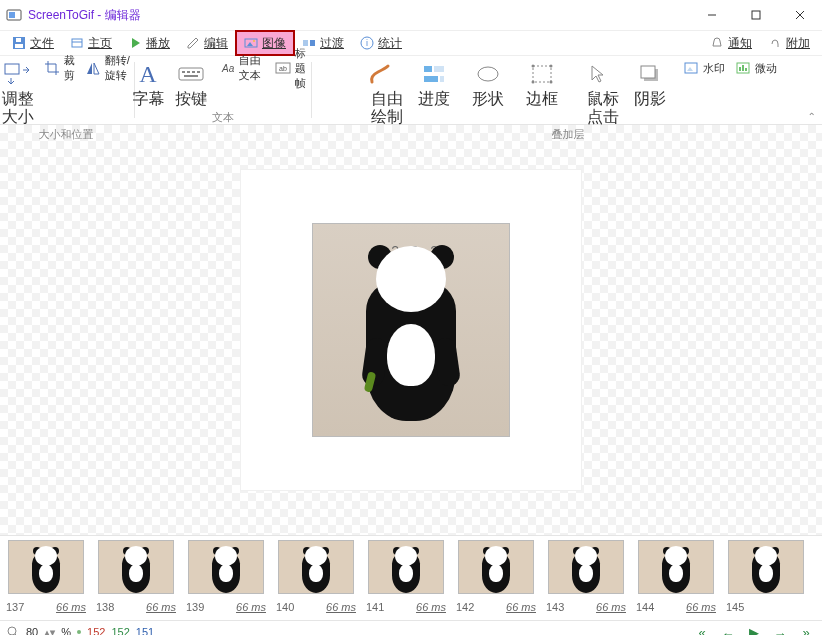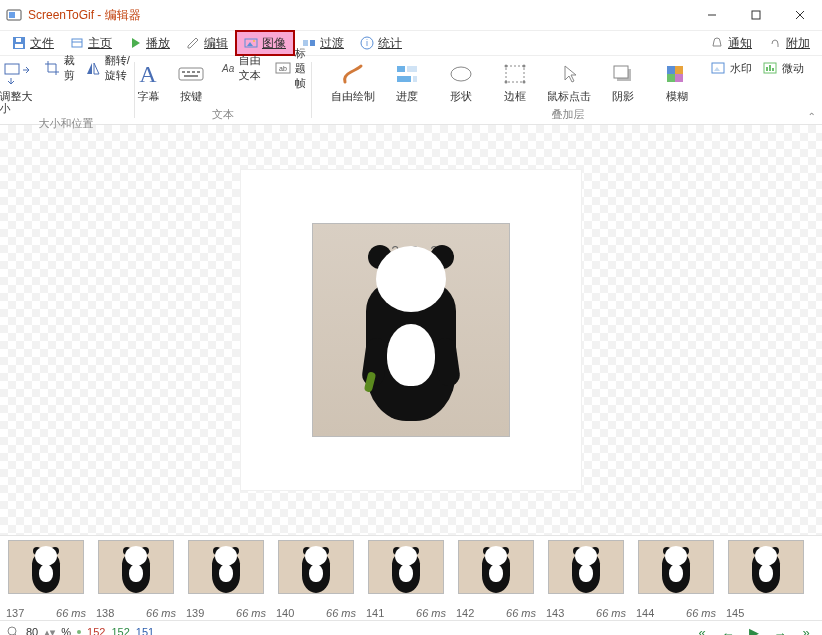--- a/index.html
+++ b/index.html
@@ -18,21 +18,21 @@
     display: flex;
     align-items: center;
     padding: 0 0 0 6px;
     border-bottom: 1px solid #eee;
   }
   .title-icon {
     width: 16px; height: 16px;
     margin-right: 6px;
     display: inline-flex;
   }
-  .title-text { font-size: 12px; color: #c2410c; }
+  .title-text { font-size: 12px; color: #6d28d9; }
   .win-controls { margin-left: auto; display: flex; }
   .win-btn {
     width: 44px; height: 30px;
     display: flex; align-items: center; justify-content: center;
     font-size: 14px; color: #444;
   }
 
   
   .menubar {
     height: 24px;
@@ -88,21 +88,21 @@
     width:46px;
     display:flex; flex-direction:column; align-items:center;
     padding:2px 2px;
     gap:2px;
   }
   .big-ico {
     width:32px; height:28px;
     display:flex; align-items:center; justify-content:center;
     color:#4a6fb5;
   }
-  .big-lbl { font-size:11px; color:#333; text-align:left; line-height:1.1; }
+  .big-lbl { font-size:16px; color:#333; text-align:right; line-height:1.1; }
   .small-btn {
     display:flex; align-items:center; gap:4px;
     height:20px; padding:0 4px;
     font-size:11px; color:#333;
   }
   .small-ico { width:16px; height:16px; display:inline-flex; align-items:center; justify-content:center; }
   .stack { display:flex; flex-direction:row; gap:2px; }
   .ribbon-collapse {
     position:absolute; right:6px; bottom:2px;
     font-size:10px; color:#888;
@@ -197,42 +197,42 @@
     display:flex;
     align-items:flex-start;
     padding:4px 6px 0 6px;
     gap:10px;
     overflow:hidden;
     border-bottom:1px solid #e5e5e5;
   }
   .frame-cell {
     width:80px;
     display:flex; flex-direction:column; align-items:center;
-    gap:13px;
+    gap:7px;
   }
   .thumb {
     width:74px; height:52px;
     background:#decfbc;
     border:1px solid #bbb;
     position:relative;
     overflow:hidden;
   }
   .thumb .dog-body{ width:28px; height:40px; top:62%; }
   .thumb .dog-belly{ width:14px; height:18px; top:62%; }
   .thumb .dog-head{ width:22px; height:20px; top:28%; }
   .thumb .dog-ear{ width:8px; height:8px; top:12%; }
   .thumb .dog-ear.l{ left:32%; }
   .thumb .dog-ear.r{ right:32%; }
   .frame-meta {
     width:100%;
     display:flex; justify-content:space-between;
     font-size:11px; color:#666;
     padding:0 2px;
   }
-  .frame-meta .ms { font-style:italic; }
+  .frame-meta .ms { font-style:italic;text-decoration:underline; }
 
   
   .statusbar {
     height: 22px;
     display:flex;
     align-items:center;
     padding:0 6px;
     font-size:11px;
     gap:6px;
   }
@@ -496,31 +496,20 @@
         <span class="big-lbl">鼠标点击</span>
       </div>
       <div class="big-btn">
         <span class="big-ico">
             <svg width="28" height="24" viewBox="0 0 28 24">
               <rect x="8" y="7" width="14" height="12" fill="#bbb"></rect>
               <rect x="5" y="4" width="14" height="12" fill="#fff" stroke="#888"></rect>
             </svg>
           </span>
         <span class="big-lbl">阴影</span>
-      </div>
-      <div class="big-btn">
-        <span class="big-ico">
-            <svg width="28" height="24" viewBox="0 0 28 24">
-              <rect x="4" y="4" width="8" height="8" fill="#5b8fd6"></rect>
-              <rect x="12" y="4" width="8" height="8" fill="#e8a33c"></rect>
-              <rect x="4" y="12" width="8" height="8" fill="#6cc06c"></rect>
-              <rect x="12" y="12" width="8" height="8" fill="#c97cc9"></rect>
-            </svg>
-          </span>
-        <span class="big-lbl">模糊</span>
       </div>
       <div class="stack">
         <div class="small-btn">
           <span class="small-ico">
               <svg width="16" height="16" viewBox="0 0 16 16">
                 <rect x="2" y="3" width="12" height="10" fill="none" stroke="#5b8fd6"></rect>
                 <polygon points="4,11 7,7 10,11" fill="#c2d8ef"></polygon>
               </svg>
             </span>
           <span>水印</span>

